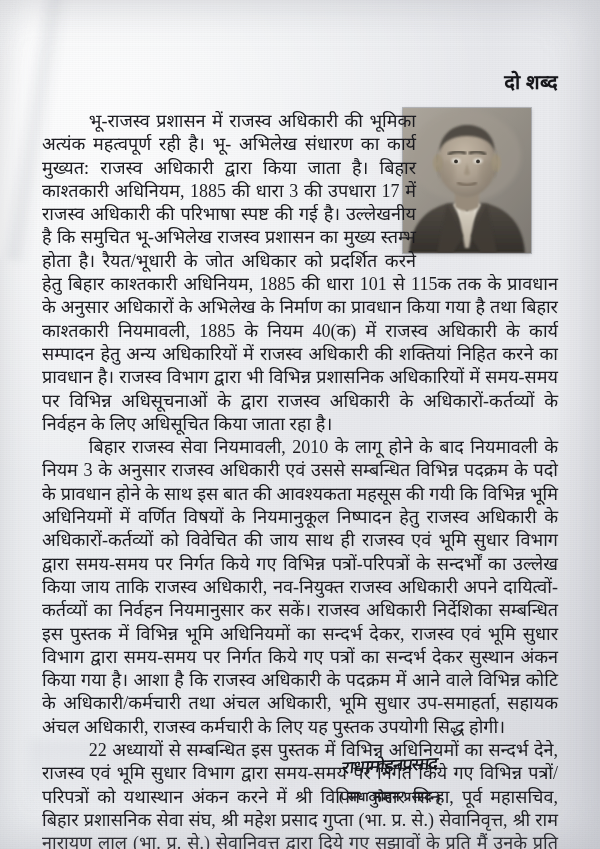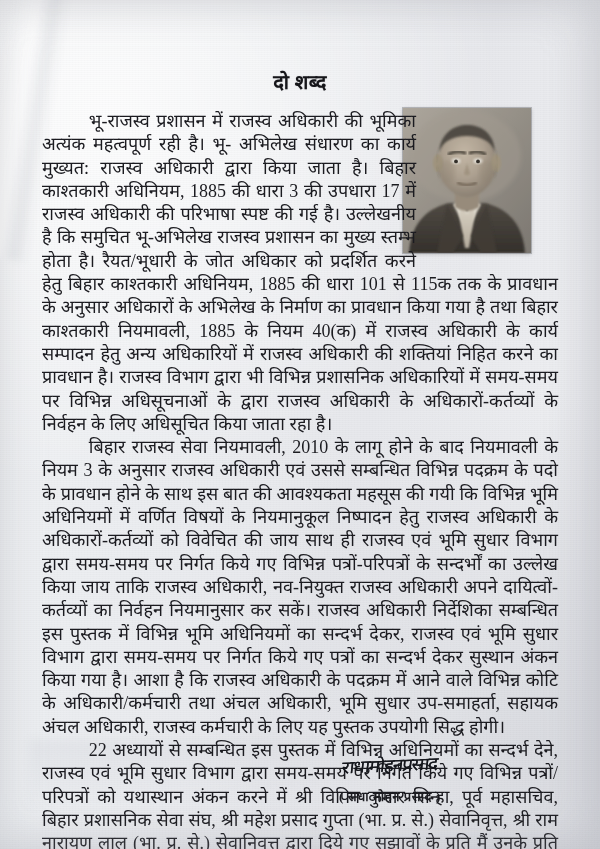--- a/index.html
+++ b/index.html
@@ -71,21 +71,21 @@
     width: 516px;   
     height: 849px;
   }
 
   
   .title {
     position: absolute;
     left: 0;
     top: 68px;
     width: 516px;
-    text-align: center;
+    text-align: right;
     font-size: 20px;
     font-weight: 700;
     letter-spacing: .4px;
     color: #16161a;
     text-shadow: 0 0 1px rgba(60,60,66,0.35);
   }
 
   
   .portrait {
     position: absolute;

